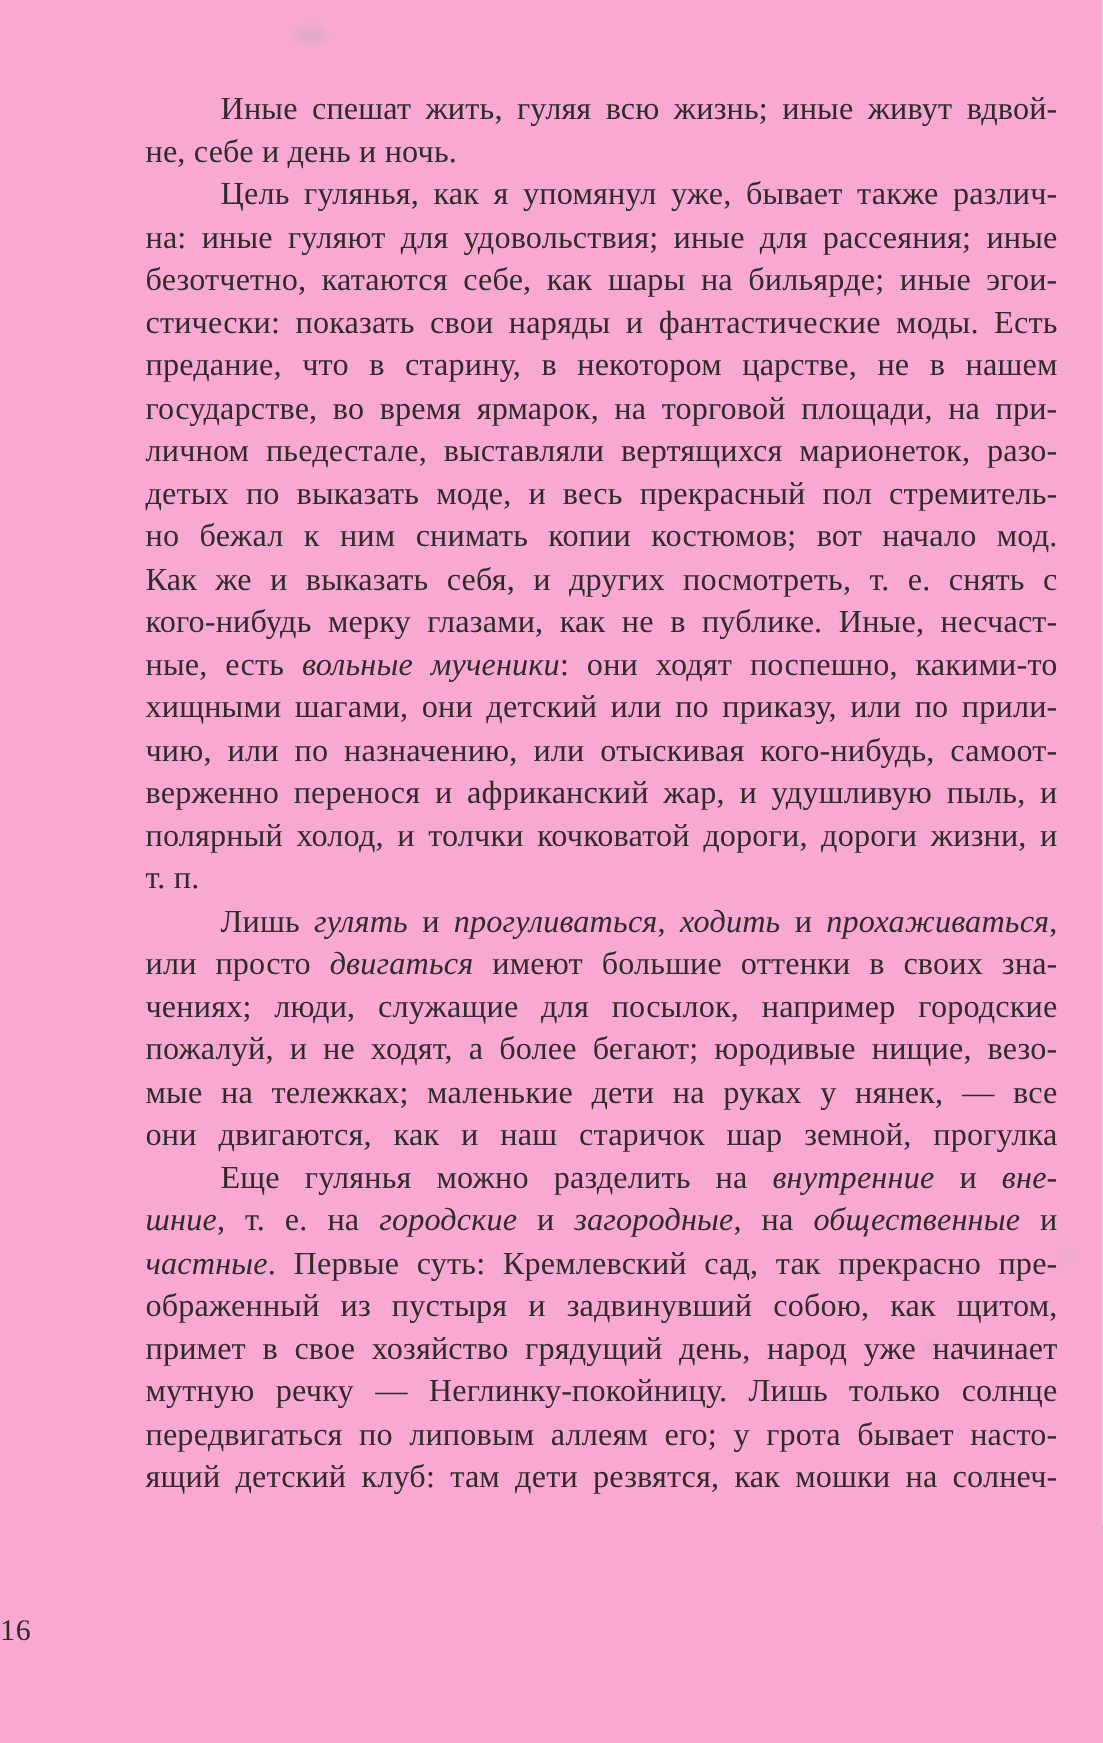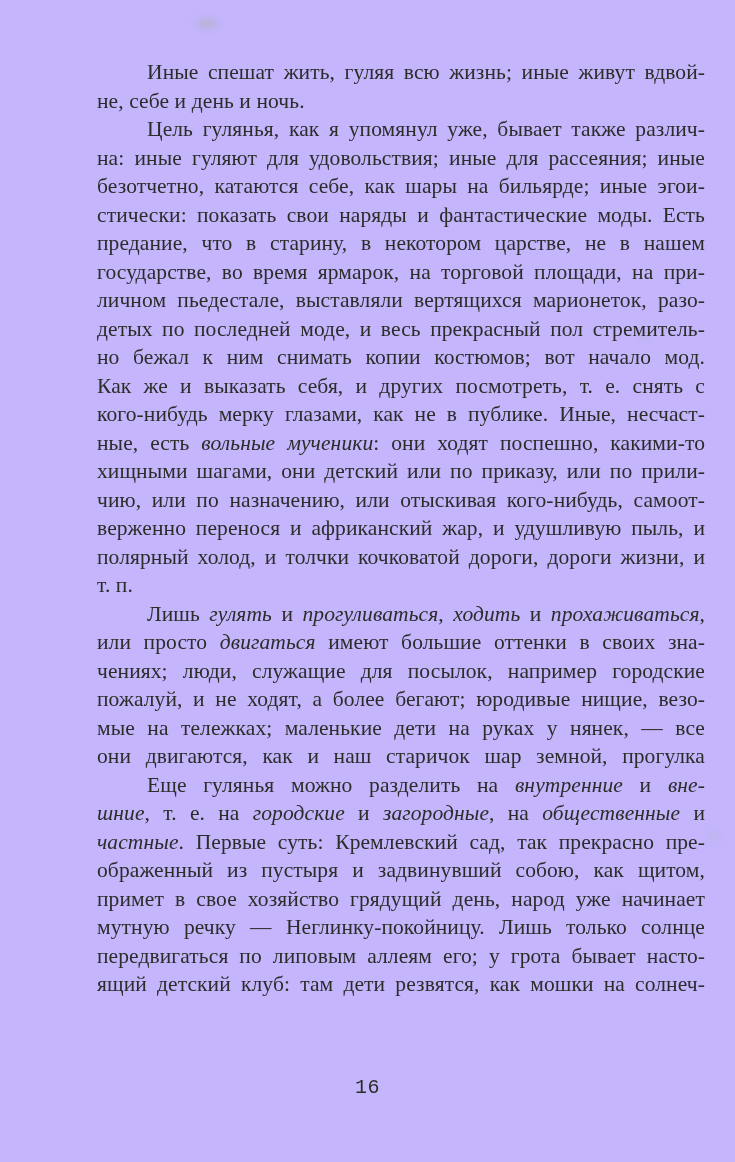--- a/index.html
+++ b/index.html
@@ -45,58 +45,57 @@
     text-align-last: left;
   }
   .line i {
     font-style: italic;
   }
   .page-number {
     position: absolute;
     top: 1076px;
     left: 0;
     width: 735px;
-    text-align: center;
+    text-align: left;
     font-size: 20px;
     letter-spacing: 0.5px;
-    font-family: Liberation Mono, monospace;
   }
   .smudge {
     position: absolute;
     border-radius: 50%;
     filter: blur(3px);
     pointer-events: none;
   }
   .smudge-1 { left: 196px; top: 18px; width: 22px; height: 11px; background: rgba(175,173,168,0.38); }
   .smudge-2 { left: 638px; top: 331px; width: 12px; height: 8px; background: rgba(185,183,178,0.30); }
   .smudge-3 { left: 708px; top: 833px; width: 11px; height: 8px; background: rgba(185,183,178,0.28); }
   .smudge-4 { left: 618px; top: 896px; width: 7px; height: 6px; background: rgba(150,148,143,0.30); }
 </style>
 </head>
 <body>
 
-<div class="page" style="background: #c4b5fd; color: rgb(45, 44, 41);">
+<div class="page" style="background: #f9a8d4; color: rgb(45, 44, 41);">
   <div class="smudge smudge-1"></div>
   <div class="smudge smudge-2"></div>
   <div class="smudge smudge-3"></div>
   <div class="smudge smudge-4"></div>
   <div class="text-block">
       <div class="paragraph">
         <div class="line first"><span>Иные спешат жить, гуляя всю жизнь; иные живут вдвой-</span></div>
         <div class="line para-end"><span>не, себе и день и ночь.</span></div>
       </div>
       <div class="paragraph">
         <div class="line first"><span>Цель гулянья, как я упомянул уже, бывает также различ-</span></div>
         <div class="line"><span>на: иные гуляют для удовольствия; иные для рассеяния; иные</span></div>
         <div class="line"><span>безотчетно, катаются себе, как шары на бильярде; иные эгои-</span></div>
         <div class="line"><span>стически: показать свои наряды и фантастические моды. Есть</span></div>
         <div class="line"><span>предание, что в старину, в некотором царстве, не в нашем</span></div>
         <div class="line"><span>государстве, во время ярмарок, на торговой площади, на при-</span></div>
         <div class="line"><span>личном пьедестале, выставляли вертящихся марионеток, разо-</span></div>
-        <div class="line"><span>детых по последней моде, и весь прекрасный пол стремитель-</span></div>
+        <div class="line"><span>детых по выказать моде, и весь прекрасный пол стремитель-</span></div>
         <div class="line"><span>но бежал к ним снимать копии костюмов; вот начало мод.</span></div>
         <div class="line"><span>Как же и выказать себя, и других посмотреть, т. е. снять с</span></div>
         <div class="line"><span>кого-нибудь мерку глазами, как не в публике. Иные, несчаст-</span></div>
         <div class="line"><span>ные, есть </span><i>вольные мученики</i><span>: они ходят поспешно, какими-то</span></div>
         <div class="line"><span>хищными шагами, они детский или по приказу, или по прили-</span></div>
         <div class="line"><span>чию, или по назначению, или отыскивая кого-нибудь, самоот-</span></div>
         <div class="line"><span>верженно перенося и африканский жар, и удушливую пыль, и</span></div>
         <div class="line"><span>полярный холод, и толчки кочковатой дороги, дороги жизни, и</span></div>
         <div class="line para-end"><span>т. п.</span></div>
       </div>

